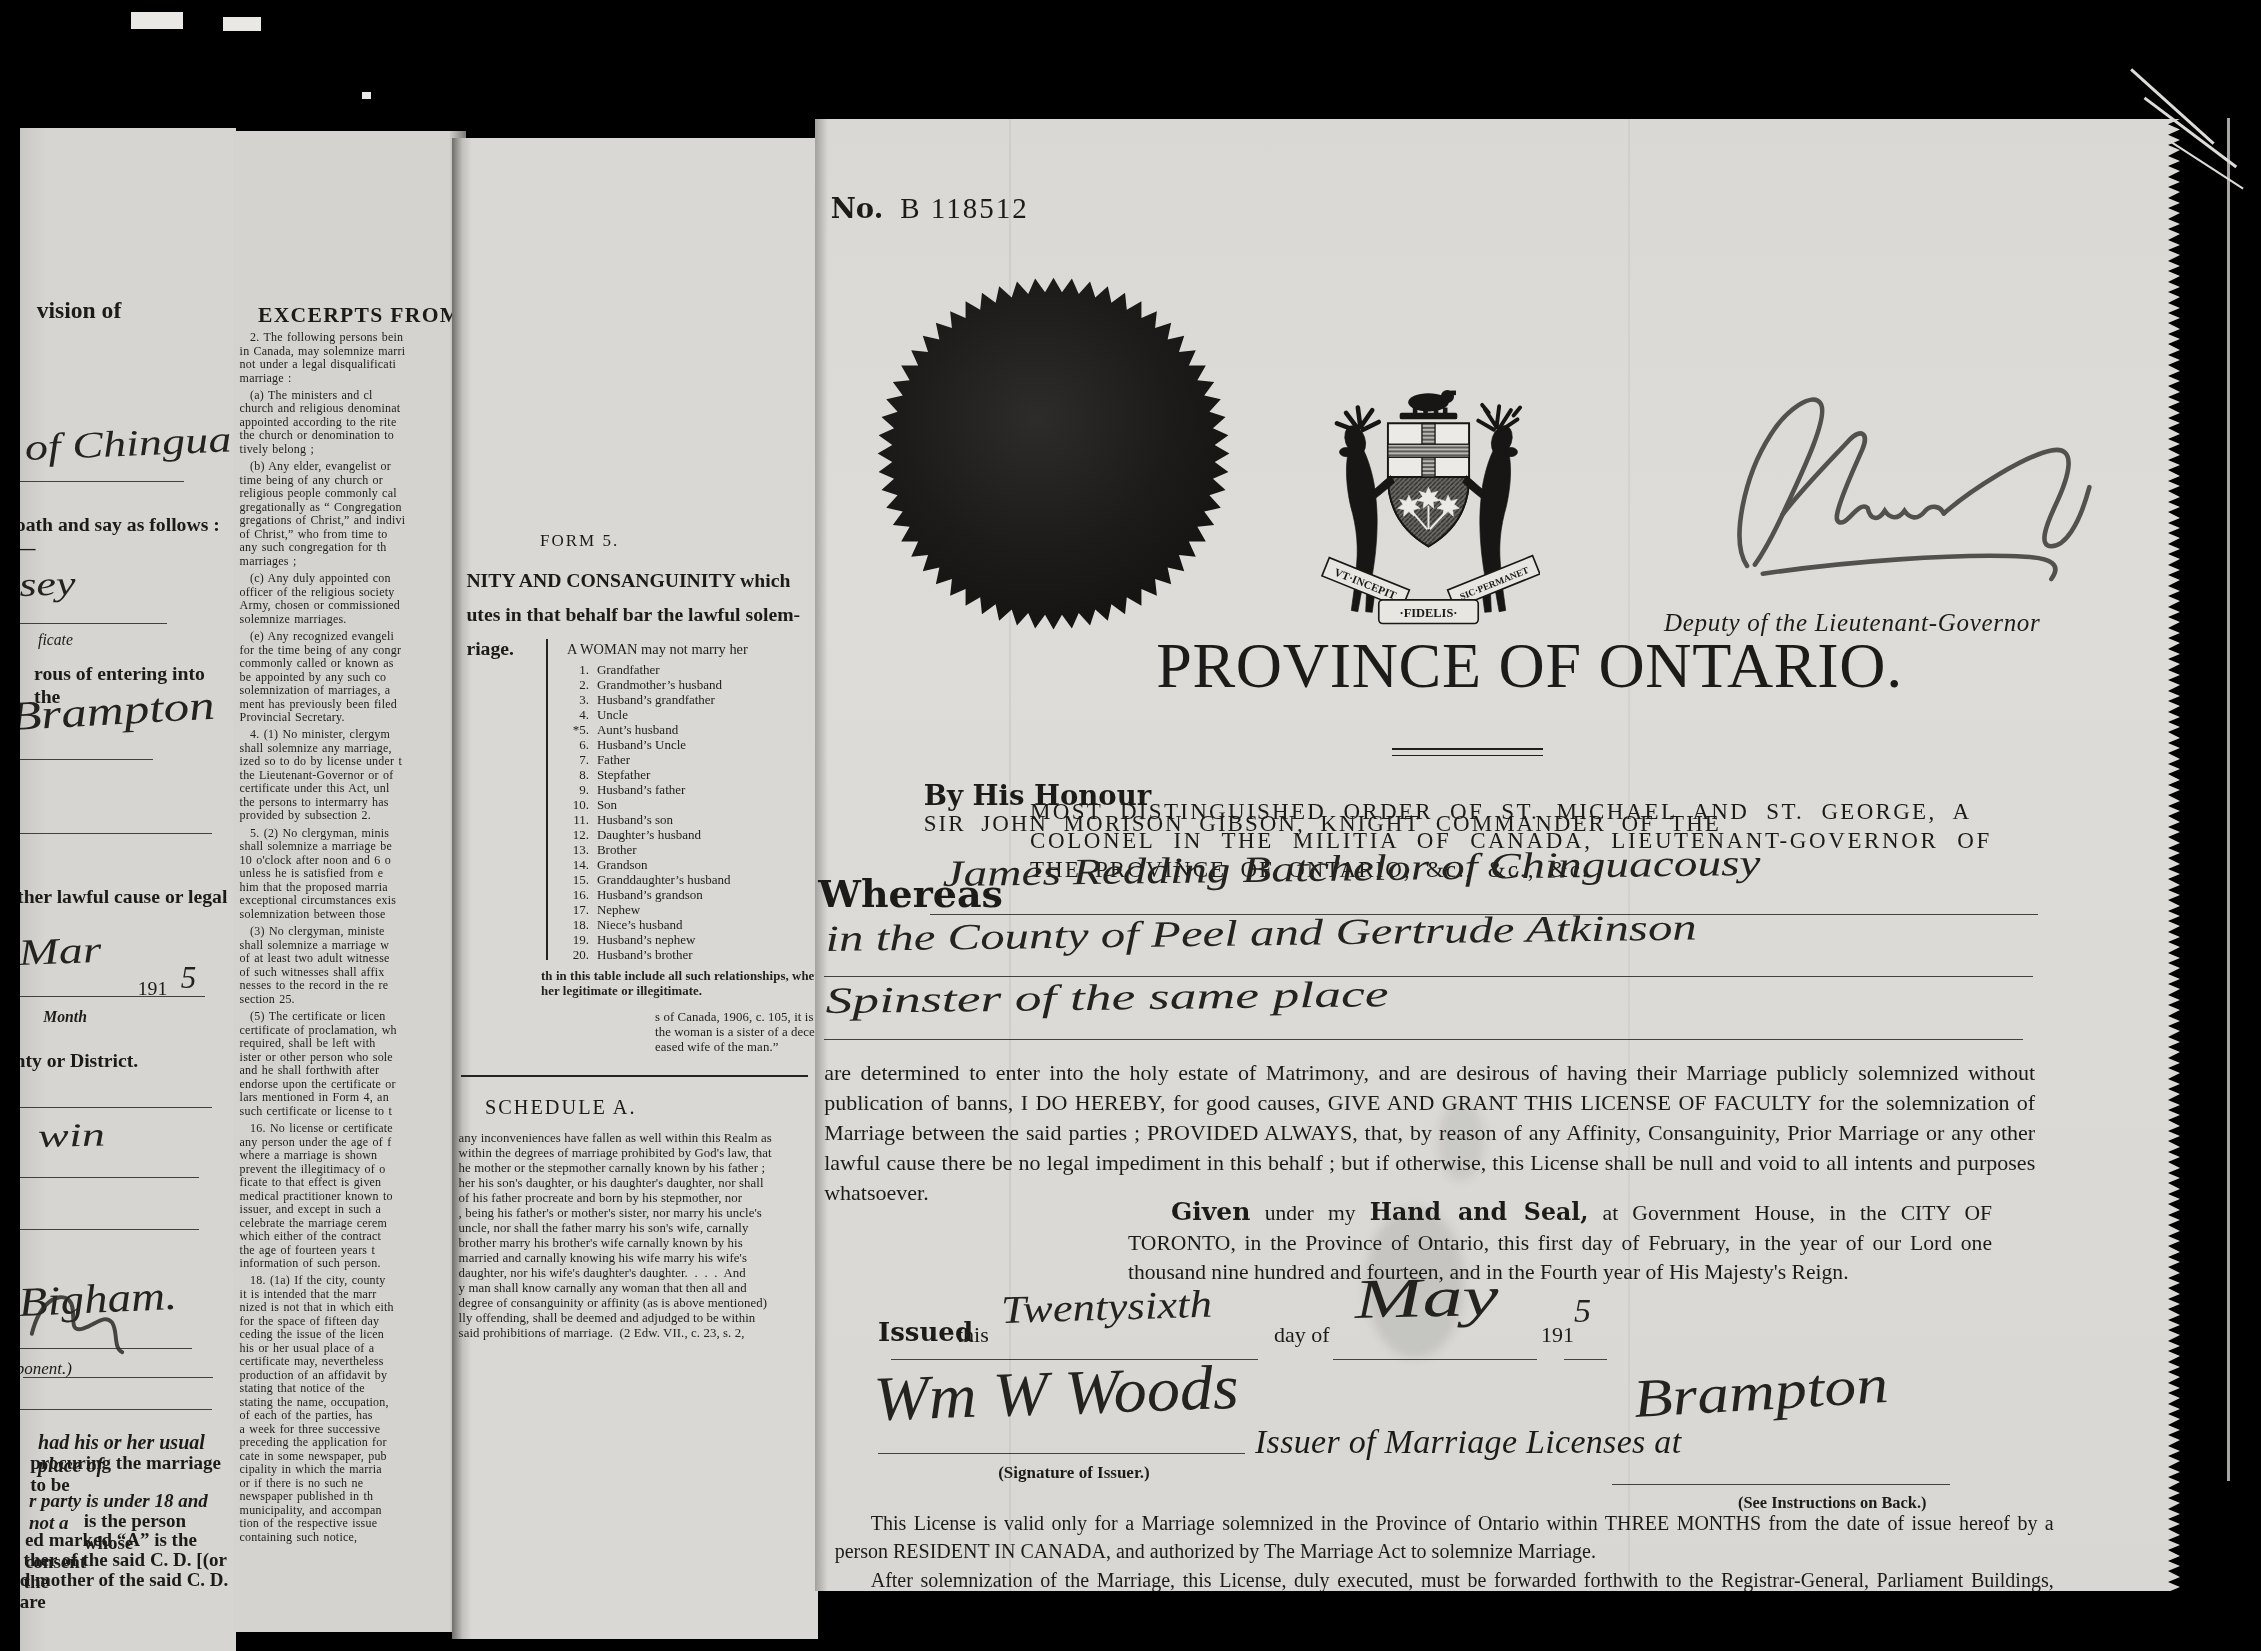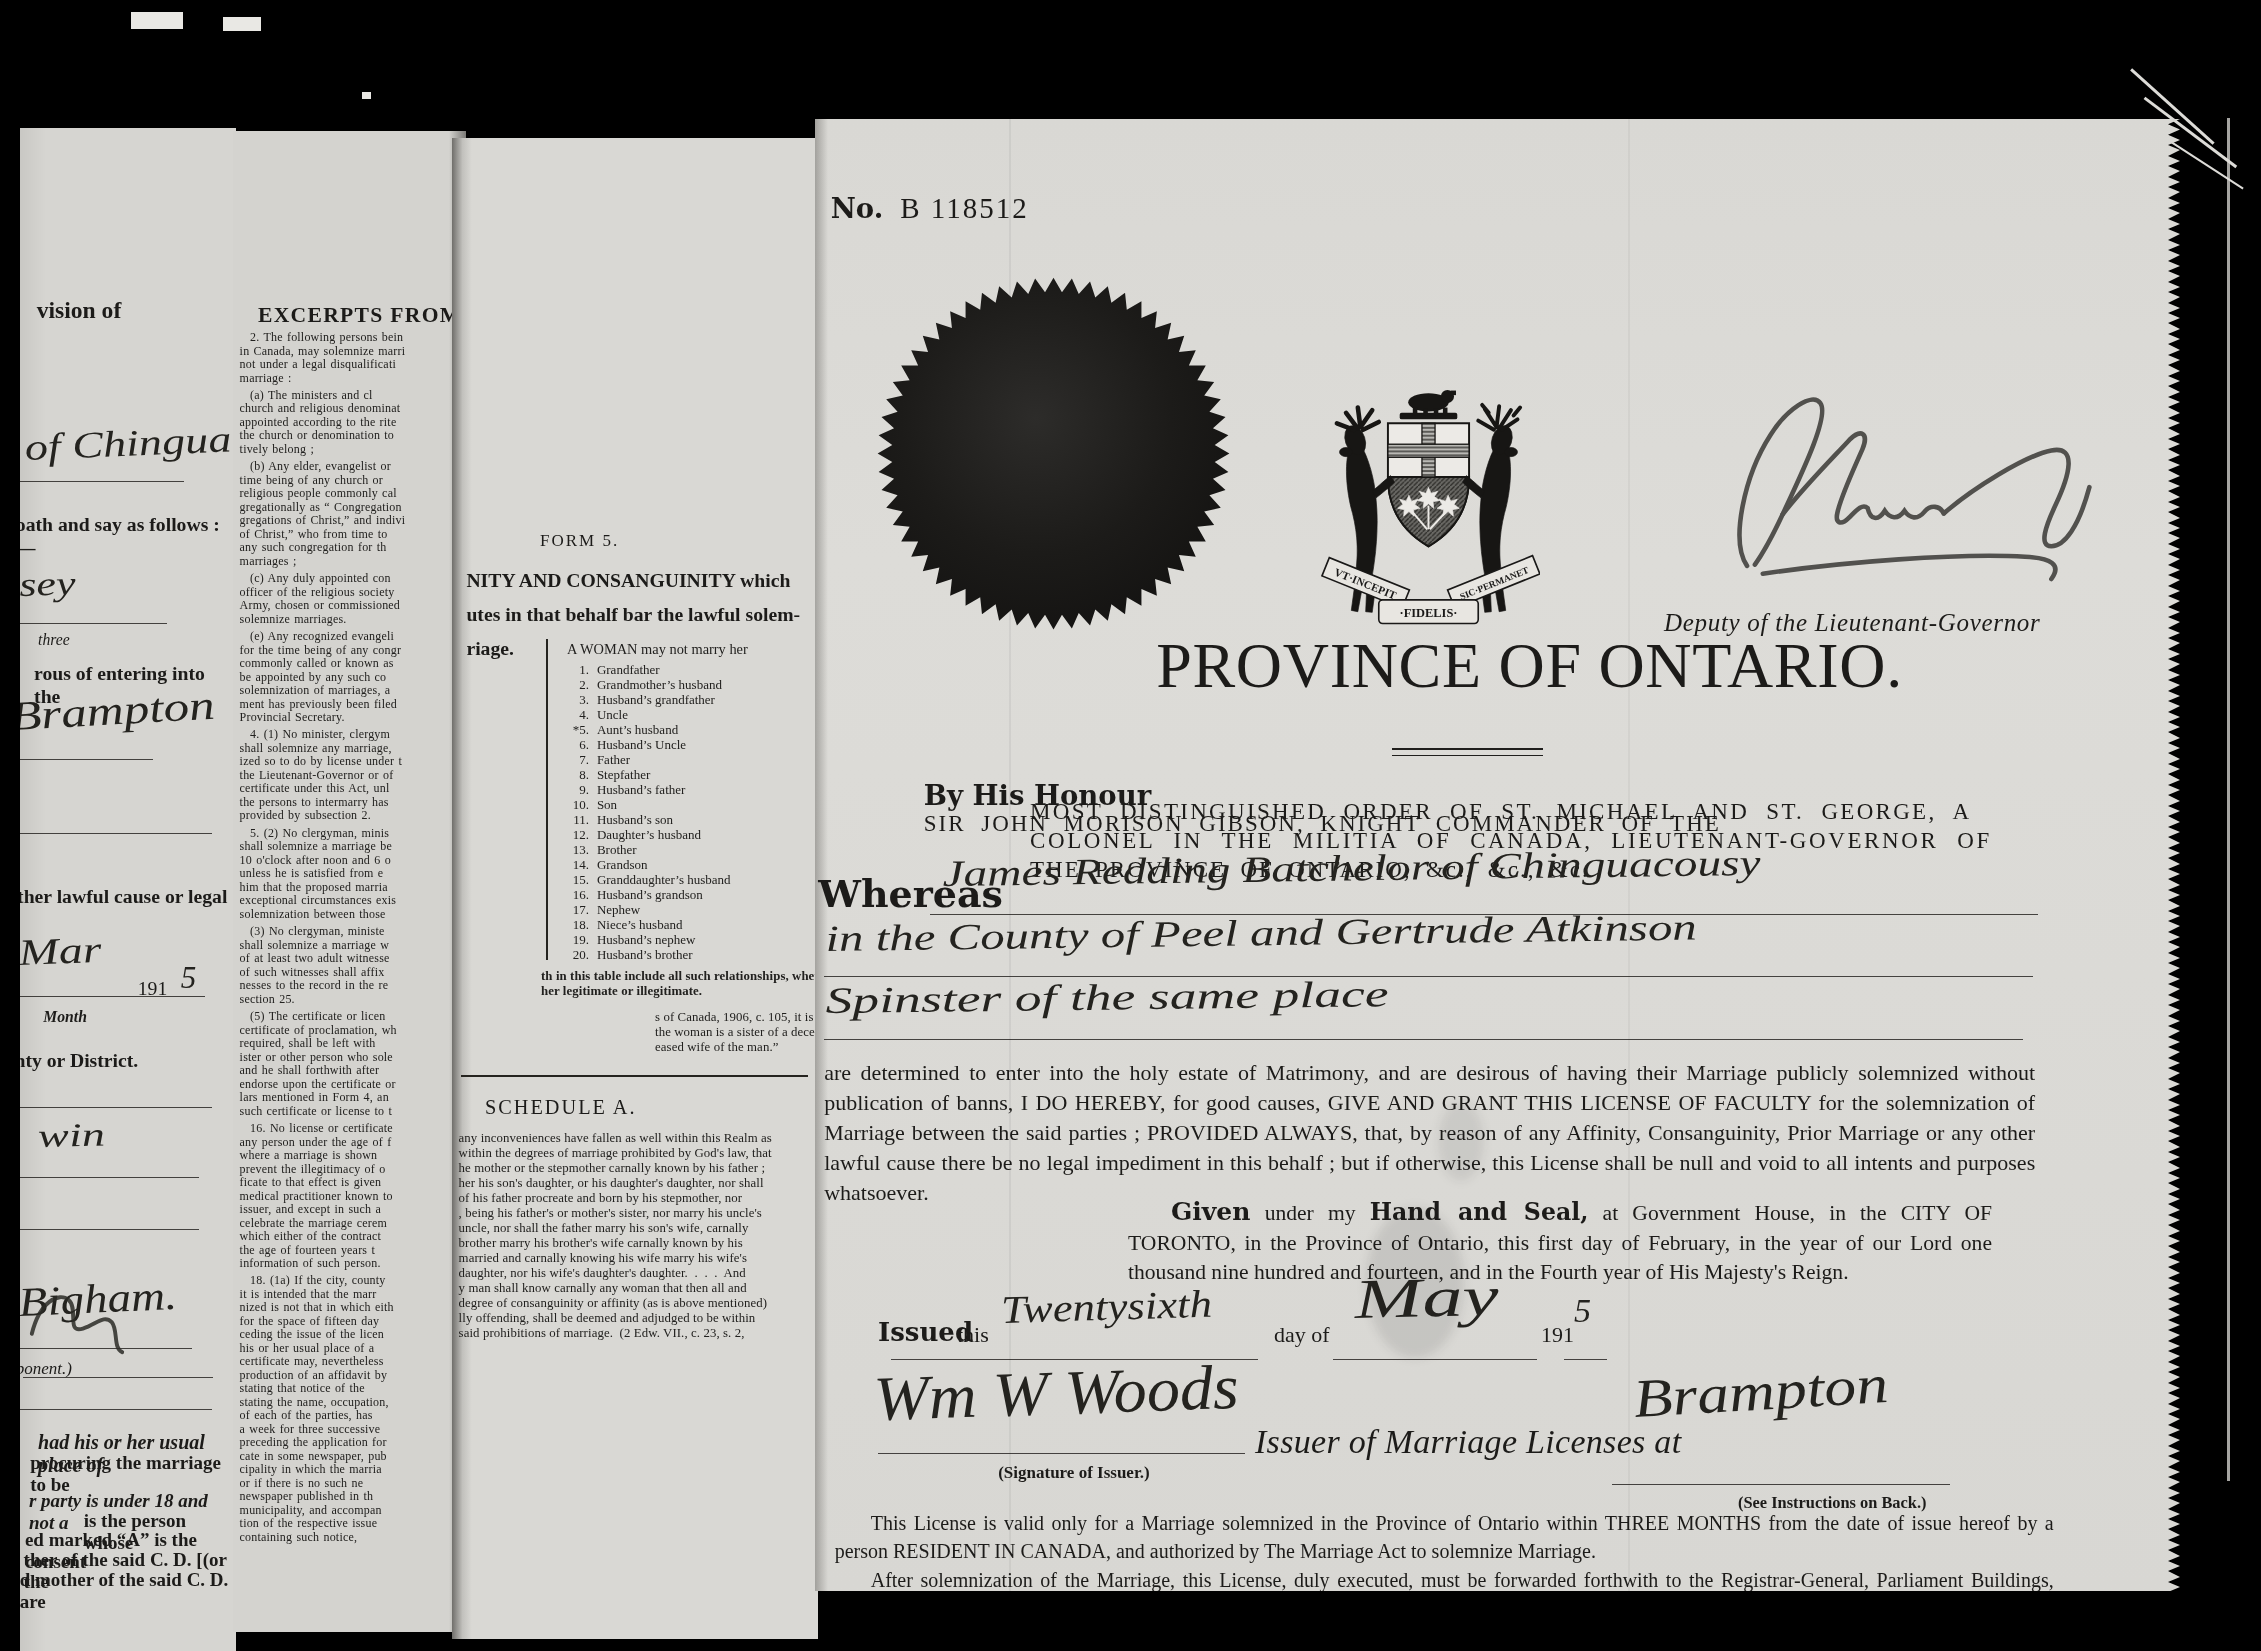--- a/index.html
+++ b/index.html
@@ -29,21 +29,21 @@
 
 <div id="canvas">
 
   <div class="page" style="left:19.7px;top:128px;width:216px;height:1524px;background:linear-gradient(90deg,#c9c8c4,#d6d5d1 26px);">
     <div class="abs serif" style="left:17px;top:169px;font-size:23.6px;font-weight:bold;">vision of</div>
     <div class="abs script" style="left:6.6px;top:298px;font-size:37px;transform:scaleX(1.25) rotate(-3deg);">of Chingua</div>
     <div class="rule" style="left:0;top:353px;width:164px;"></div>
     <div class="abs serif" style="left:-3.9px;top:385px;font-size:19.7px;font-weight:600;">oath and say as follows :—</div>
     <div class="abs script" style="left:0px;top:438px;font-size:34px;transform:scaleX(1.3) rotate(-2deg);">sey</div>
     <div class="rule" style="left:-3.9px;top:495px;width:151px;"></div>
-    <div class="abs serif it" style="left:18.4px;top:503px;font-size:15.7px;">three</div>
+    <div class="abs serif it" style="left:18.4px;top:503px;font-size:15.7px;">ficate</div>
     <div class="abs serif" style="left:14.4px;top:534px;font-size:19.7px;font-weight:600;">rous of entering into the</div>
     <div class="abs script" style="left:-7.9px;top:564px;font-size:41px;transform:scaleX(1.25) rotate(-4deg);">Brampton</div>
     <div class="rule" style="left:-7.9px;top:631px;width:141px;"></div>
     <div class="rule" style="left:-5.2px;top:705px;width:197px;"></div>
     <div class="abs serif" style="left:-2.6px;top:757px;font-size:19.7px;font-weight:600;">ther lawful cause or legal</div>
     <div class="abs script" style="left:0;top:803px;font-size:37px;transform:scaleX(1.3) rotate(-3deg);">Mar</div>
     <div class="abs serif" style="left:118px;top:849px;font-size:19.7px;">191</div>
     <div class="abs script" style="left:161px;top:832px;font-size:31px;">5</div>
     <div class="rule" style="left:-5.2px;top:868px;width:190px;"></div>
     <div class="abs serif it" style="left:23.6px;top:880px;font-size:15.7px;font-weight:600;">Month</div>

